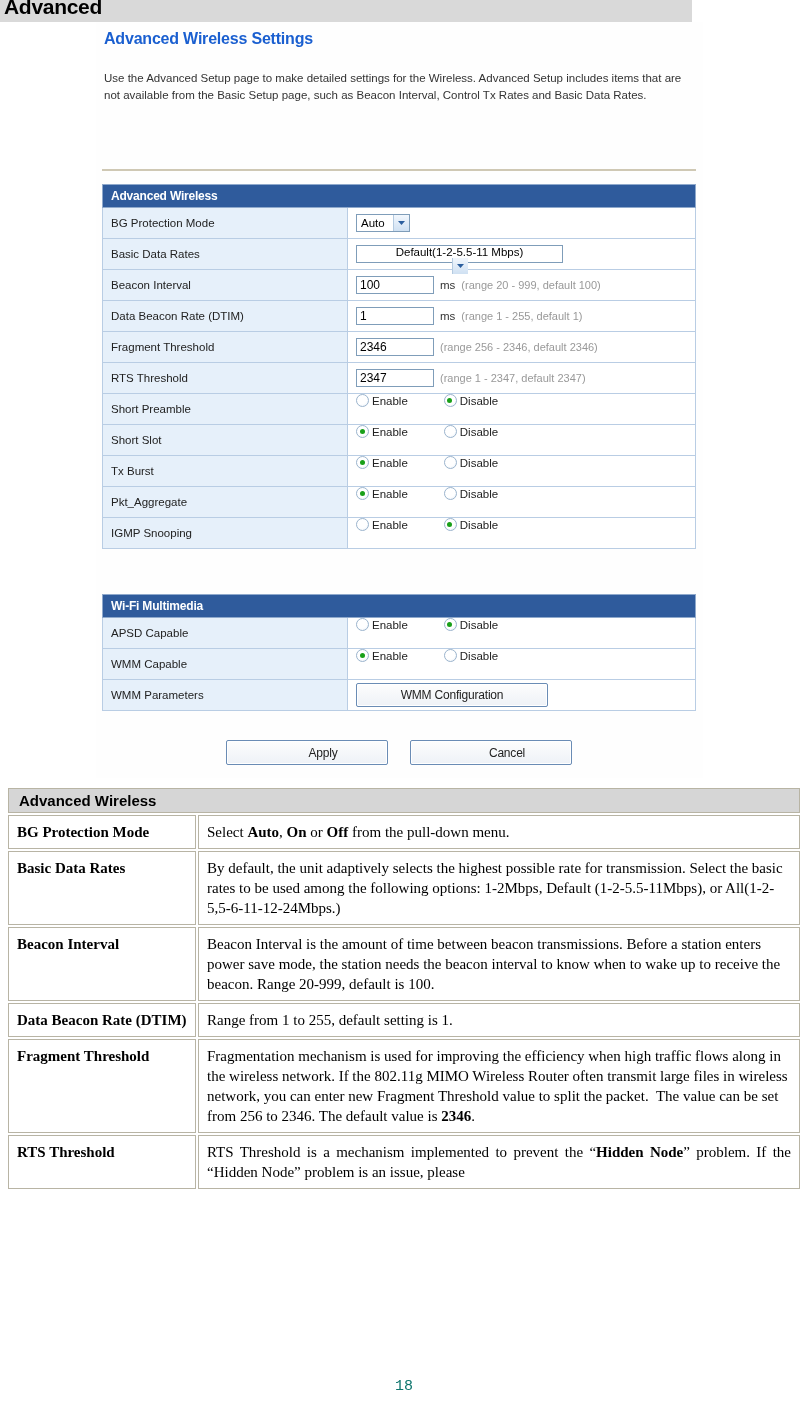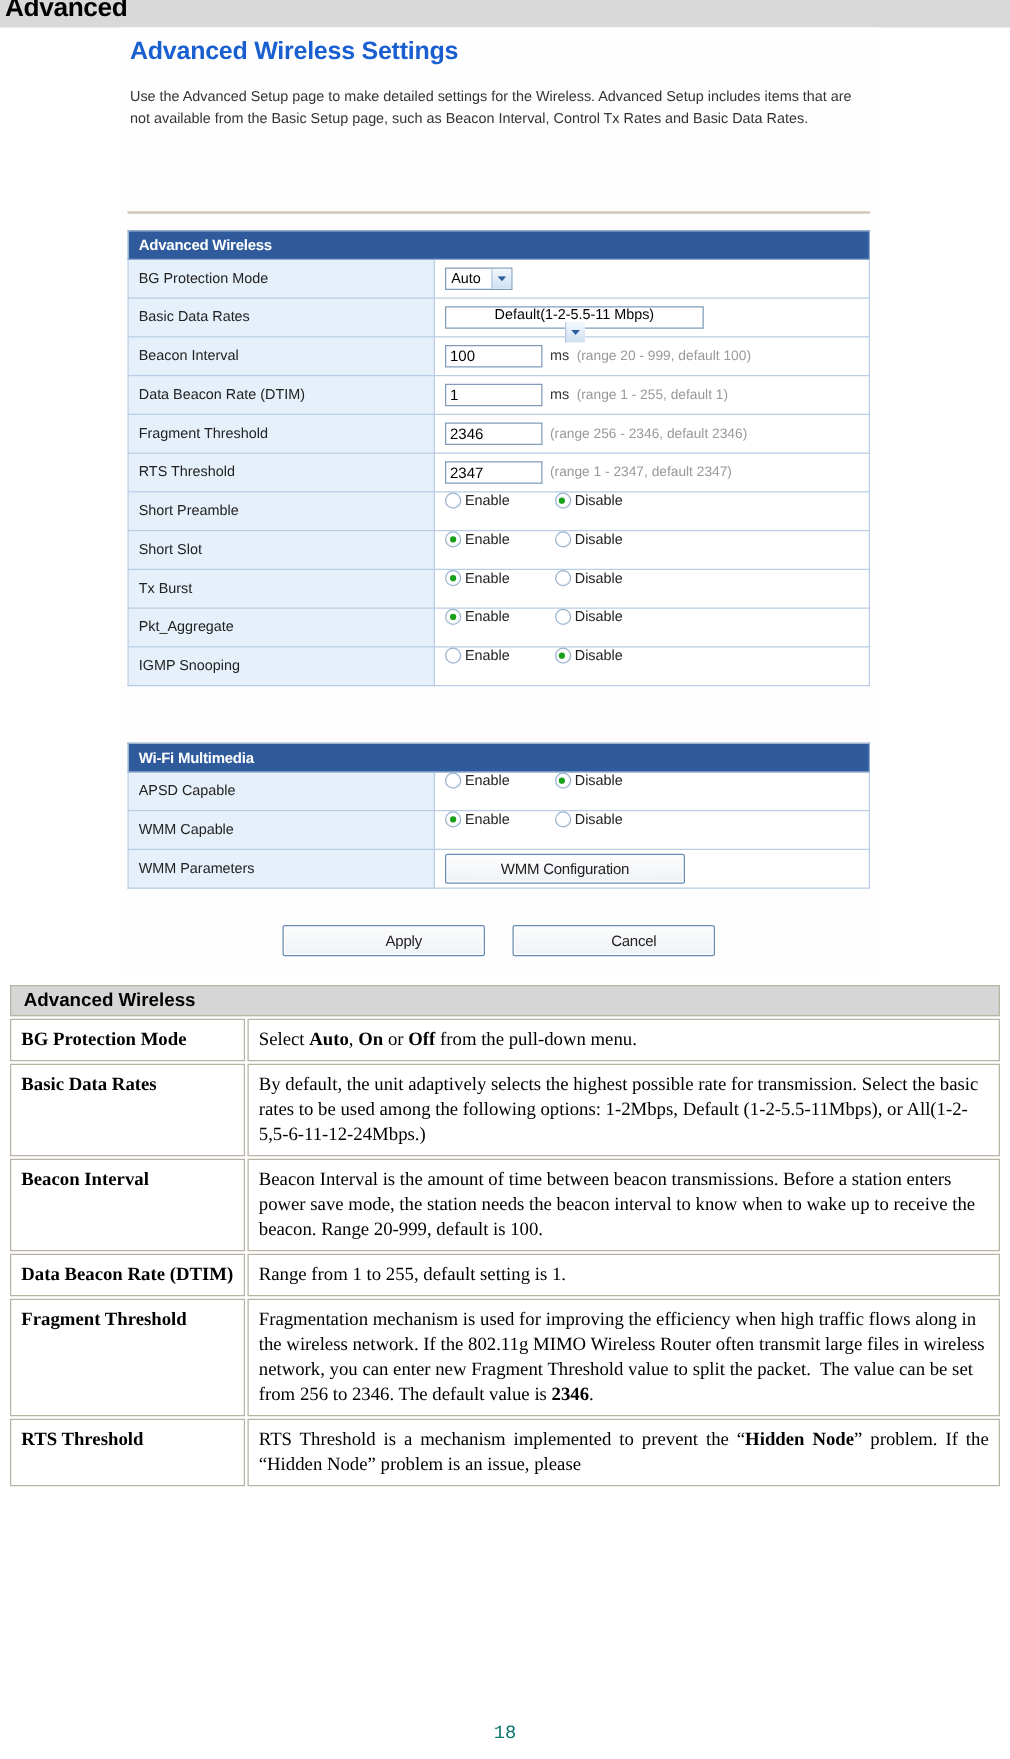--- a/index.html
+++ b/index.html
@@ -7,40 +7,40 @@
   body{
     width:808px;height:1407px;
     background:#ffffff;
     font-family:"Liberation Sans", sans-serif;
     overflow:hidden;
     position:relative;
   }
 
   
   .top-band{
-    position:absolute;left:0;top:0;width:808px;height:22px;
+    position:absolute;left:0;top:0;width:692px;height:22px;
     background:#d9d9d9;
   }
   .top-band-title{
     position:absolute;left:4px;top:-5px;
     font-size:21px;font-weight:bold;color:#000;
     letter-spacing:-0.3px;
     font-family:"Liberation Sans", sans-serif;
     white-space:nowrap;
   }
 
   
   .shot{
     position:absolute;left:96px;top:22px;width:607px;height:756px;
     background:#fefefe;
     overflow:hidden;
   }
   .shot-title{
     position:absolute;left:8px;top:8px;
-    font-size:20px;font-weight:bold;color:#1a5fd0;
+    font-size:16px;font-weight:bold;color:#1a5fd0;
     font-family:"Liberation Sans", sans-serif;
     letter-spacing:-0.2px;
   }
   .shot-desc{
     position:absolute;left:8px;top:48px;width:592px;
     font-size:11.5px;color:#333;line-height:17px;
     font-family:"Liberation Sans", sans-serif;
   }
   .shot-rule{
     position:absolute;left:6px;top:147px;width:594px;height:2px;

